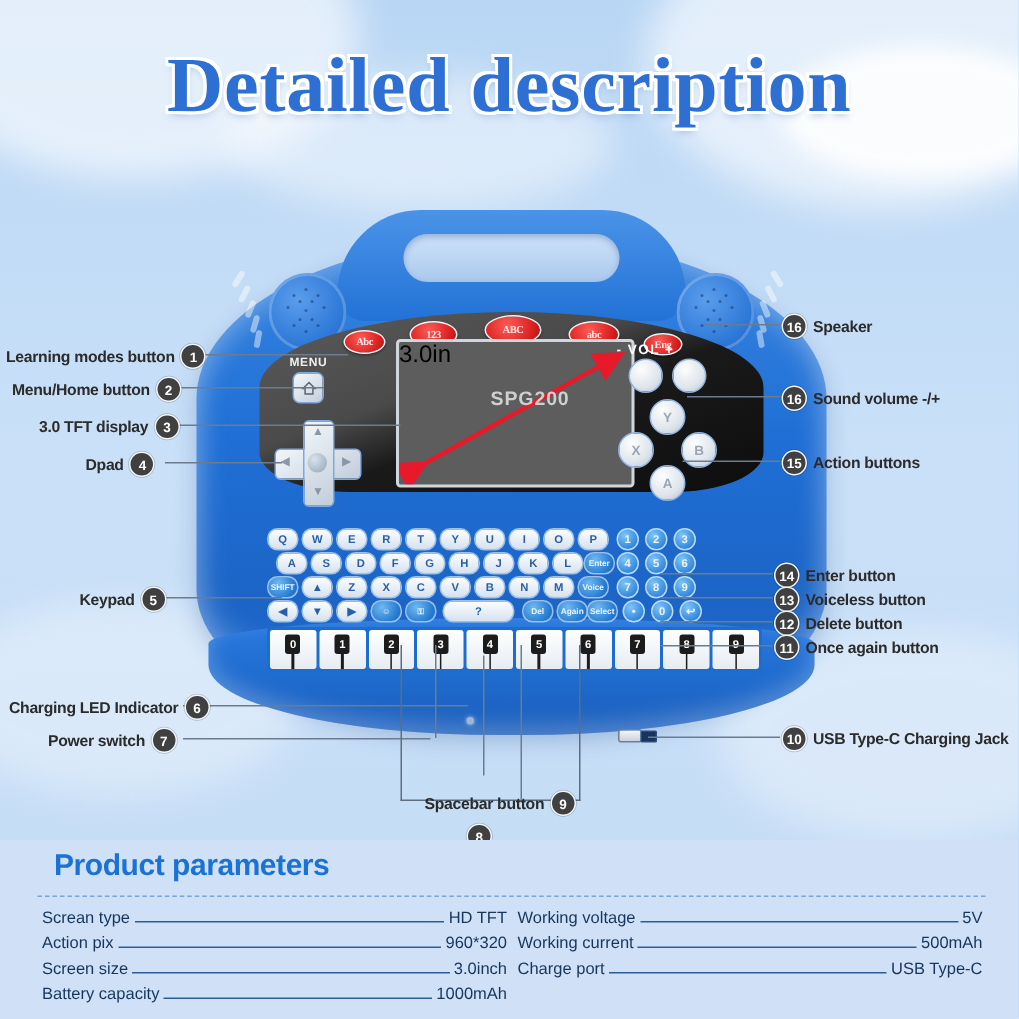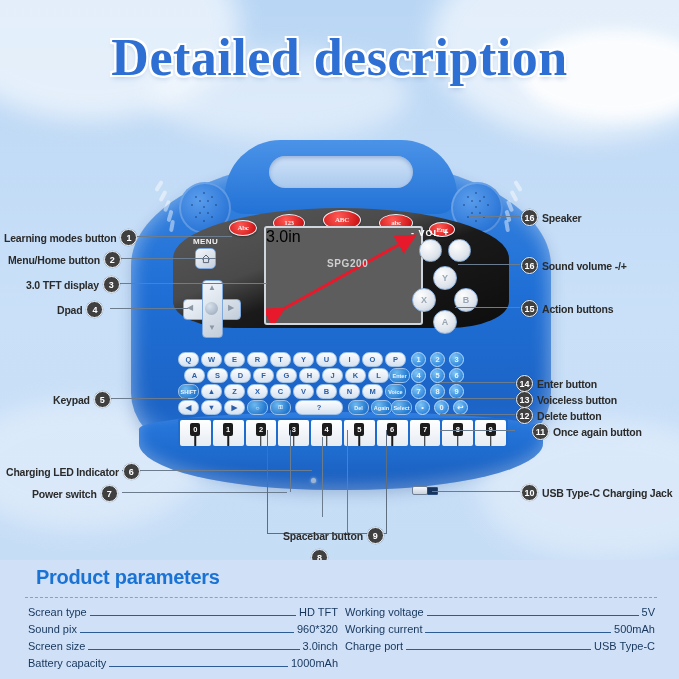--- a/index.html
+++ b/index.html
@@ -123,21 +123,21 @@
     background:radial-gradient(circle at 35% 32%,#d9e2ee,#93a3b6);
   }
   .dpad .ar{position:absolute;color:#8b97a6;font-size:8px;}
 
   .screen-frame{
     position:absolute;left:133px;top:18px;width:155px;height:95px;
     background:#5d5d5d;border:2px solid #cfd6de;border-radius:3px;overflow:hidden;
   }
   .screen-arrow{position:absolute;left:0;top:0;width:155px;height:95px;}
   .model{
-    position:absolute;left:196px;top:118px;color:#cfcfcf;font-size:10px;font-weight:700;letter-spacing:.6px;
+    position:absolute;left:196px;top:118px;color:#cfcfcf;font-size:13px;font-weight:700;letter-spacing:.6px;
   }
 
   .vol-label{position:absolute;color:#ffffff;font-size:9px;font-weight:700;letter-spacing:1px;}
   .rbtn{
     position:absolute;border-radius:50%;
     background:radial-gradient(circle at 36% 30%,#fdfdfd,#dfe5ec 60%,#b8c2cf 100%);
     border:1.5px solid #8fb4e2;
     display:flex;align-items:center;justify-content:center;
     color:#9aa6b4;font-size:9px;font-weight:700;
   }
@@ -508,21 +508,21 @@
     <span class="txt">Voiceless button</span>
   </div>
 
   <div class="leader" style="left:440px;top:414px;width:75px;"></div>
   <div class="callout" style="left:516px;top:407px;">
     <span class="badge">12</span>
     <span class="txt">Delete button</span>
   </div>
 
   <div class="leader" style="left:440px;top:430px;width:75px;"></div>
-  <div class="callout" style="left:516px;top:423px;margin-left:16px;">
+  <div class="callout" style="left:516px;top:423px;">
     <span class="badge">11</span>
     <span class="txt">Once again button</span>
   </div>
 
   <div class="leader" style="left:432px;top:491px;width:88px;"></div>
   <div class="callout" style="left:521px;top:484px;">
     <span class="badge">10</span>
     <span class="txt">USB Type-C Charging Jack</span>
   </div>
 
@@ -545,21 +545,21 @@
     <div class="params-title">Product parameters</div>
     <div class="dashed"></div>
 
     <div class="col left">
       <div class="prow">
         <span class="k">Screan type</span>
         <span class="dots"></span>
         <span class="v">HD TFT</span>
       </div>
       <div class="prow">
-        <span class="k">Sound pix</span>
+        <span class="k">Action pix</span>
         <span class="dots"></span>
         <span class="v">960*320</span>
       </div>
       <div class="prow">
         <span class="k">Screen size</span>
         <span class="dots"></span>
         <span class="v">3.0inch</span>
       </div>
       <div class="prow">
         <span class="k">Battery capacity</span>

